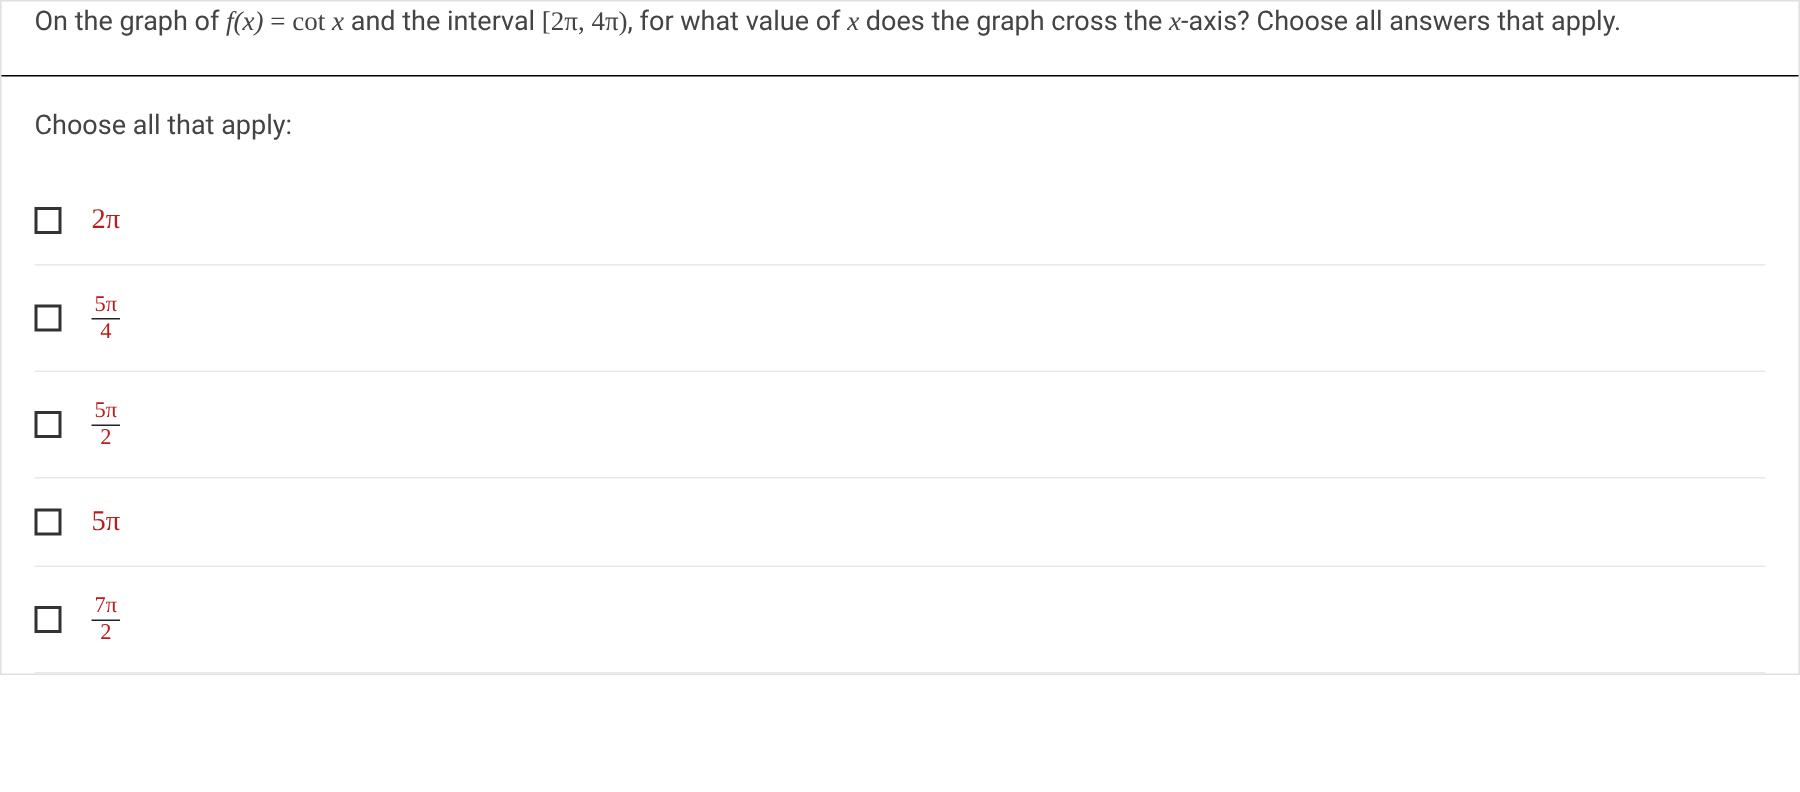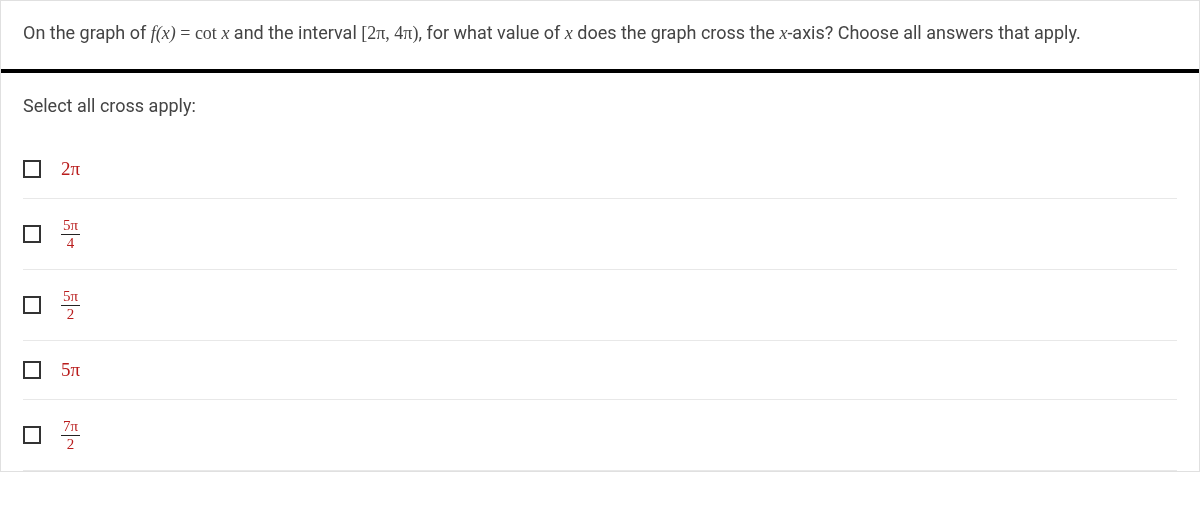--- a/index.html
+++ b/index.html
@@ -11,22 +11,22 @@
       font-family: -apple-system, BlinkMacSystemFont, "Segoe UI", Roboto, "Helvetica Neue", Arial, sans-serif;
       font-size: 18px;
       color: #333;
       background: #fff;
       width: 1200px;
     }
     .container {
       border: 1px solid #e0e0e0;
     }
     .question-section {
-      padding: 18px 22px 22px 22px;
-      border-bottom: 4px solid #000000;
+      padding: 0 22px 22px 22px;
+      border-bottom: 1px solid #000000;
       line-height: 1.5;
     }
     .question-text {
       font-weight: 400;
       color: #444;
     }
     .math {
       font-family: "Times New Roman", Times, serif;
       font-style: italic;
     }
@@ -87,21 +87,21 @@
 
 <div class="container">
 
   <div class="question-section">
     <span class="question-text">
       <span>On the graph of </span><span class="math">f(x)</span><span class="math-upright"> = </span><span class="math-upright">cot </span><span class="math">x</span><span> and the interval </span><span class="math-upright">[2π, 4π)</span><span>, for what value of </span><span class="math">x</span><span> does the graph cross the </span><span class="math">x</span><span>-axis? Choose all answers that apply.</span>
     </span>
   </div>
 
   <div class="answers-section">
-    <div class="select-prompt">Select all cross apply:</div>
+    <div class="select-prompt">Choose all that apply:</div>
 
     <div class="option-row">
       <div class="checkbox"></div>
       <span class="option-label">2π</span>
     </div>
 
     <div class="option-row">
       <div class="checkbox"></div>
       <span class="option-label">
         <span class="fraction">

